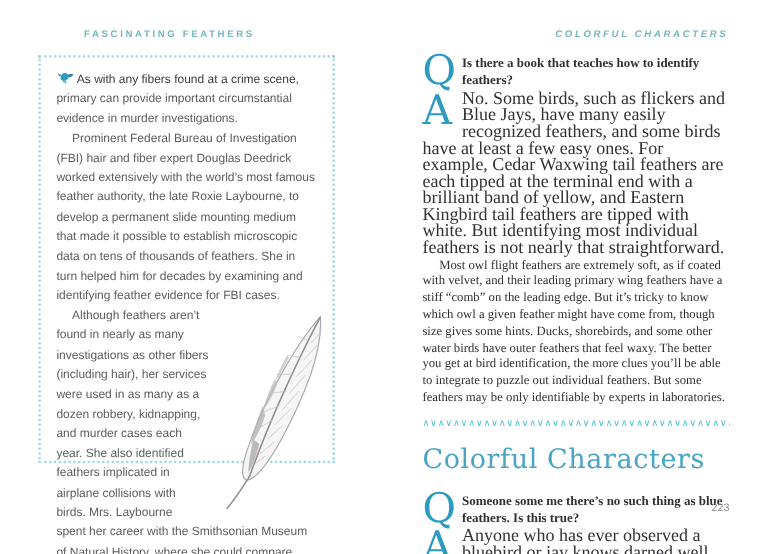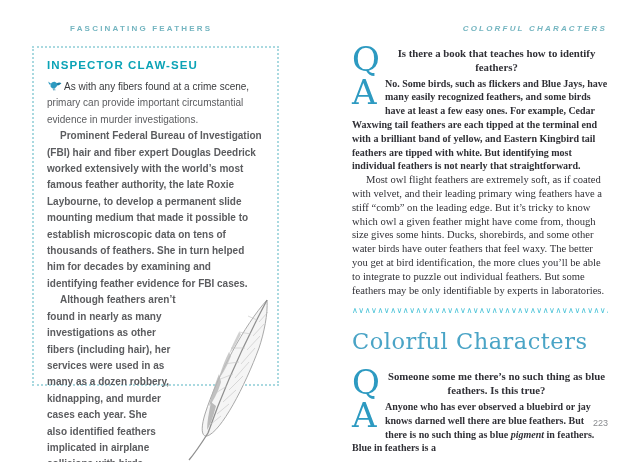--- a/index.html
+++ b/index.html
@@ -20,21 +20,21 @@
     box-sizing:border-box;border:2px dotted #a9d9e0;padding:11px 13px 10px 13px;
   }
   .claw-title{
     color:#0ba3b6;font-weight:bold;font-size:11.5px;letter-spacing:1.1px;
     margin:0 0 8px 0;
   }
   .box-text{
     font-size:10px;line-height:16.4px;color:#5b5c5f;margin:0;
     text-align:left;
   }
-  .box-text + .box-text{text-indent:13px;font-weight:bold;}
+  .box-text + .box-text{text-indent:13px;}
   .lead-bold{font-weight:normal;color:#3a3b3e;}
   .bird-icon-wrap{display:inline-block;width:15px;height:11px;vertical-align:-1px;margin-right:2px;}
   .feather-float{
     float:right;width:112px;height:172px;margin:-2px -6px 0 2px;
     shape-outside:polygon(38% 0%, 100% 0%, 100% 100%, 0% 100%);
   }
   
   .page-num{position:absolute;top:418px;font-size:9px;color:#8a8c8f;}
   .page-num.left{left:31px;margin-top:48px;}
   .page-num.right{right:32px;}
@@ -45,45 +45,44 @@
   }
   .qa{margin:0;}
   .q-row{min-height:30px;}
   .dropcap{
     float:left;font-family:"DejaVu Serif",serif;color:#2d9ac1;
     font-size:34px;line-height:26px;width:26px;text-align:left;
     margin:2px 7px 0 0;
   }
   .question{
     font-weight:bold;font-size:10.8px;line-height:13.8px;
-    padding-top:3px;margin:0;text-align:center;
+    padding-top:3px;margin:0;
   }
   .a-row{clear:left;margin-top:2px;}
-  .answer{font-size:10px;line-height:13.8px;margin:0;font-weight:bold;}
+  .answer{font-size:15px;line-height:13.8px;margin:0;}
   .answer-p2{font-size:10.6px;line-height:13.8px;margin:0;text-indent:14px;clear:left;}
   .em{font-style:italic;}
   
   .zigzag-divider{
     margin-top:9px;height:9px;overflow:hidden;white-space:nowrap;
     color:#49c2d7;font-size:8px;line-height:9px;letter-spacing:0.5px;
     font-family:"DejaVu Sans",sans-serif;
   }
   .section-heading{
     font-family:"DejaVu Serif",serif;font-weight:normal;color:#4aa4c6;
     font-size:22.5px;line-height:26px;margin:13px 0 0 0;letter-spacing:0.5px;
   }
   .qa2{margin-top:13px;}
 </style>
 </head>
 <body>
 
 <div class="running-head left">FASCINATING FEATHERS</div>
 
 <div class="claw-box">
-  <h3 class="claw-title">INSPECTOR CLAW-SEU</h3>
 
   <p class="box-text">
     <span class="bird-icon-wrap">
       <svg width="15" height="11" viewBox="0 0 15 11">
         <path d="M1.2,1.6 L4.6,4.2 L2.2,4.6 Z" fill="#2d9ac1"></path>
         <path d="M3.5,4.8 C4.2,2.6 6.2,1.4 8.2,2.0 C9.4,2.4 10.2,3.4 10.3,4.6 C10.4,6.4 8.8,8.2 6.6,8.4 C5.2,8.5 4.0,7.8 3.6,6.6 Z" fill="#2d9ac1"></path>
         <path d="M9.8,3.2 C11.6,2.2 13.6,2.6 14.4,3.2 C13.2,4.0 12.0,5.6 10.2,5.4 Z" fill="#1b7fa6"></path>
         <path d="M6.2,8.4 L6.6,10.4 M7.6,8.3 L7.9,10.4" stroke="#1b7fa6" stroke-width="0.7" fill="none"></path>
       </svg>
     </span><span class="lead-bold">As with any fibers found at a crime scene,</span><span> primary can provide important circumstantial evidence in murder investigations.</span>

